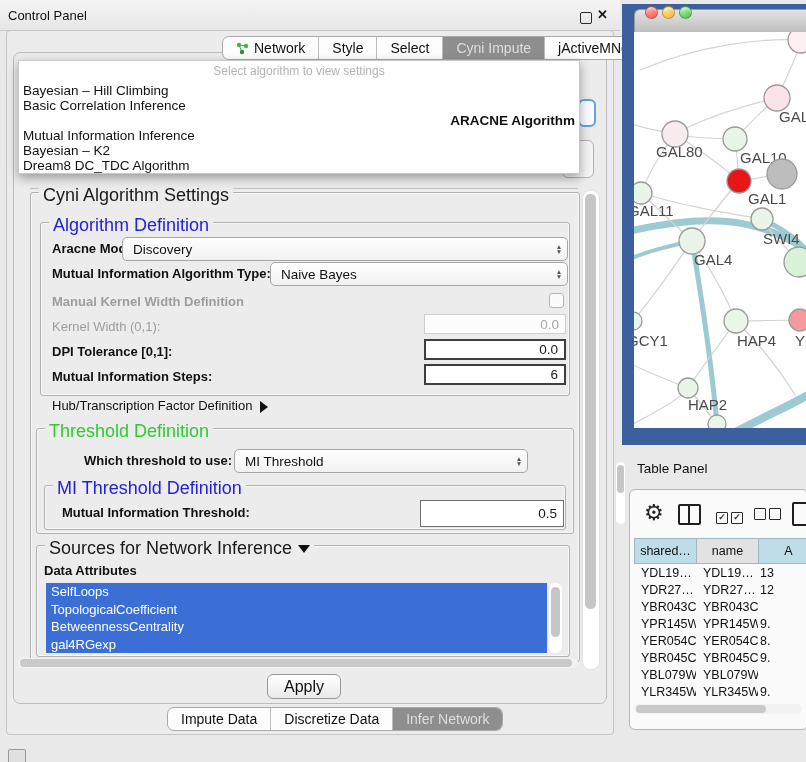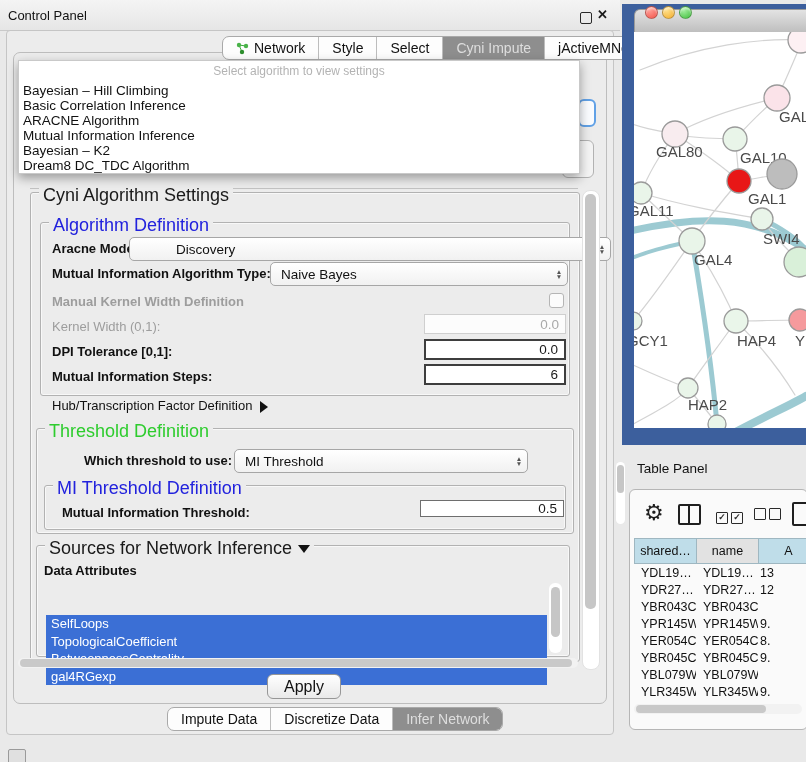--- a/index.html
+++ b/index.html
@@ -24,21 +24,21 @@
   .tabbar .tab:last-child{border-right:none;}
   .tabbar .tab.sel{background:#8e8e8e;color:#dedede;}
   .top-tabs{left:222px;top:36px;}
   .bottom-tabs{left:147px;top:707px;margin-left:20px;}
 
   
   .dd-pop{left:18px;top:60px;width:560px;height:112px;background:#ffffff;border:1px solid #c9c9c9;
           box-shadow:0 4px 10px rgba(0,0,0,.35);z-index:50;}
   .dd-ph{text-align:center;color:#b3b3b3;font-size:12px;padding-top:3px;height:19px;}
   .dd-item{padding:0 4px;font-size:13.5px;line-height:15.1px;color:#111;}
-  .dd-item.bold{font-weight:normal;}
+  .dd-item.bold{font-weight:bold;text-align:right;}
 
   
   .frag-combo{left:578px;top:99px;width:14px;height:24px;border:2px solid #61a1e6;border-radius:6px;background:#fafcff;}
   .frag-box{left:562px;top:140px;width:30px;height:36px;border:1px solid #b2b2b2;border-radius:6px;background:#f4f4f4;}
   .frag-line{left:30px;top:188px;width:548px;height:0;border-top:1px solid #c2c2c2;}
 
   
   .group{border:1px solid #b2b2b2;border-radius:3px;box-shadow:inset 0 0 0 1px rgba(255,255,255,.65);}
   .group-label{position:absolute;top:-8px;left:8px;background:#ececec;padding:0 4px;font-size:18px;}
   .lbl{font-size:13px;color:#111;}
@@ -150,21 +150,21 @@
   <div class="abs frag-line"></div>
 
   <div class="abs group" style="left:30px;top:192px;width:548px;height:468px;">
     <span class="group-label">Cyni Algorithm Settings</span>
   </div>
 
   <div class="abs group" style="left:40px;top:222px;width:528px;height:172px;">
     <span class="group-label" style="color:#2222dd;">Algorithm Definition</span>
   </div>
   <div class="abs lbl b" style="left:52px;top:241px;">Aracne Mode:</div>
-  <div class="abs combo" style="left:129px;top:237px;width:444px;padding-left:36px;">
+  <div class="abs combo" style="left:122px;top:237px;width:444px;">
     <span class="val">Discovery</span>
     <span class="stepper">
         <span>▲</span>
         <span>▼</span>
       </span>
   </div>
   <div class="abs lbl b" style="left:52px;top:266px;">Mutual Information Algorithm Type:</div>
   <div class="abs combo" style="left:270px;top:262px;width:296px;">
     <span class="val">Naive Bayes</span>
     <span class="stepper">
@@ -191,27 +191,27 @@
     <span class="val">MI Threshold</span>
     <span class="stepper">
         <span>▲</span>
         <span>▼</span>
       </span>
   </div>
   <div class="abs group" style="left:44px;top:485px;width:520px;height:43px;">
     <span class="group-label" style="color:#2222dd;">MI Threshold Definition</span>
   </div>
   <div class="abs lbl b" style="left:50px;top:505px;margin-left:12px;">Mutual Information Threshold:</div>
-  <div class="abs field mid" style="left:420px;top:500px;width:144px;height:17px;">0.5</div>
+  <div class="abs field mid" style="left:420px;top:500px;width:144px;height:27px;">0.5</div>
 
   <div class="abs group" style="left:36px;top:545px;width:532px;height:110px;">
     <span class="group-label"><span>Sources for Network Inference</span><span class="arrow-down"></span></span>
   </div>
   <div class="abs lbl b" style="left:44px;top:563px;">Data Attributes</div>
-  <div class="abs attr-list" id="attr-list" style="left:46px;top:583px;width:501px;height:70px;margin-top:32px;">
+  <div class="abs attr-list" id="attr-list" style="left:46px;top:583px;width:501px;height:70px;">
       <div class="attr-item">SelfLoops</div>
       <div class="attr-item">TopologicalCoefficient</div>
       <div class="attr-item">BetweennessCentrality</div>
       <div class="attr-item">gal4RGexp</div>
     </div>
   <div class="abs vtrack" style="left:549px;top:583px;width:13px;height:70px;">
     <div class="vthumb" style="position:absolute;left:2px;top:4px;width:9px;height:50px;"></div>
   </div>
 
   <div class="abs htrack" style="left:18px;top:658px;width:560px;height:10px;">

